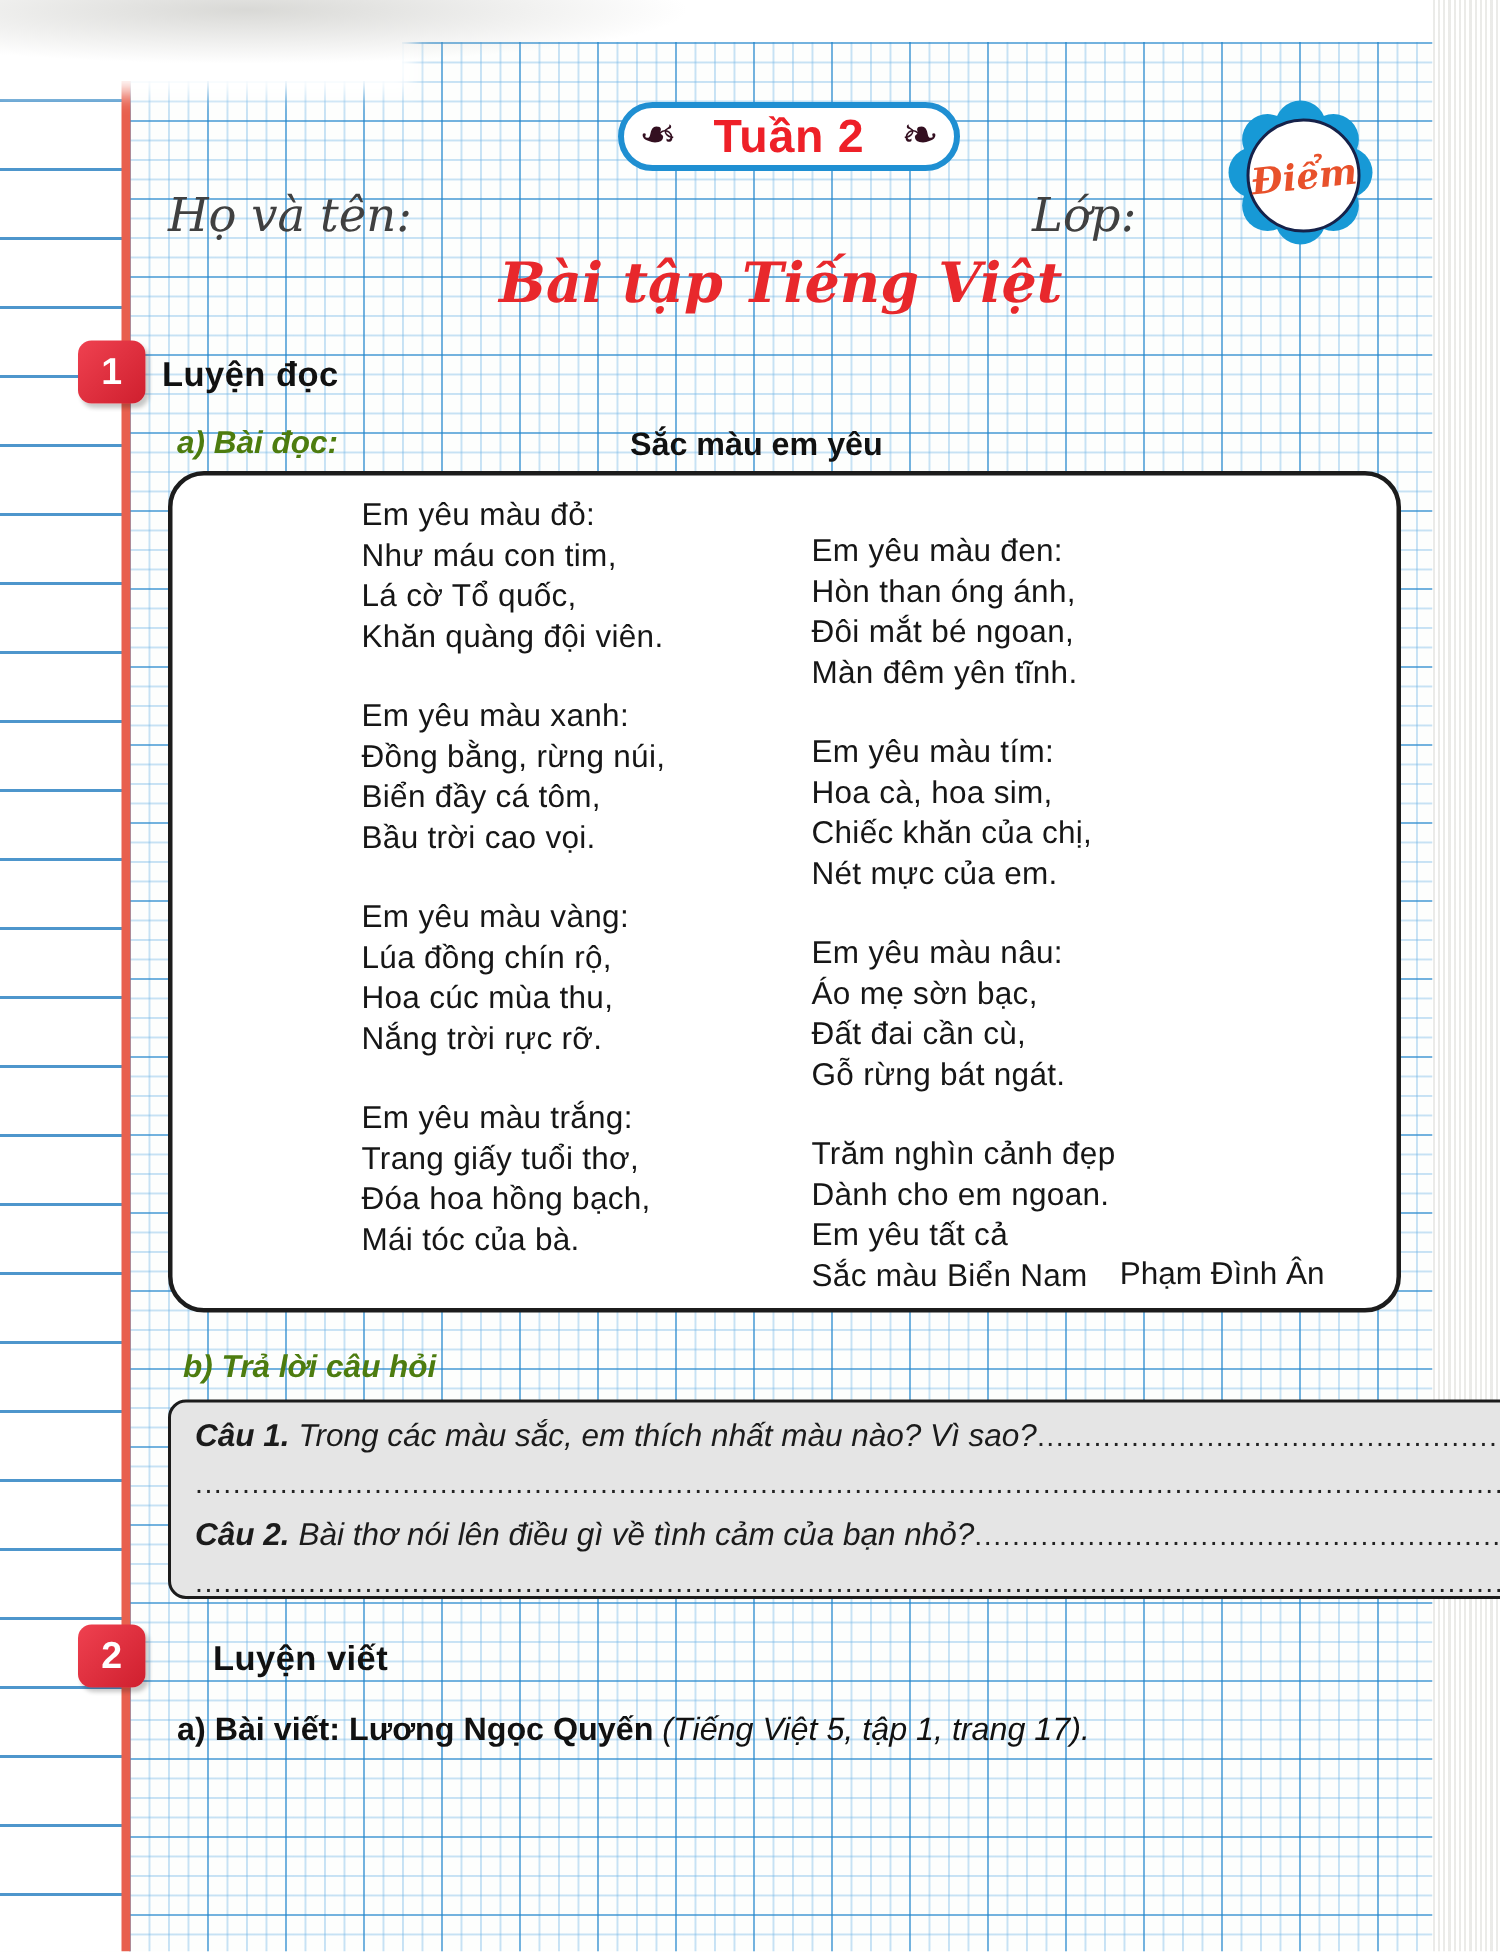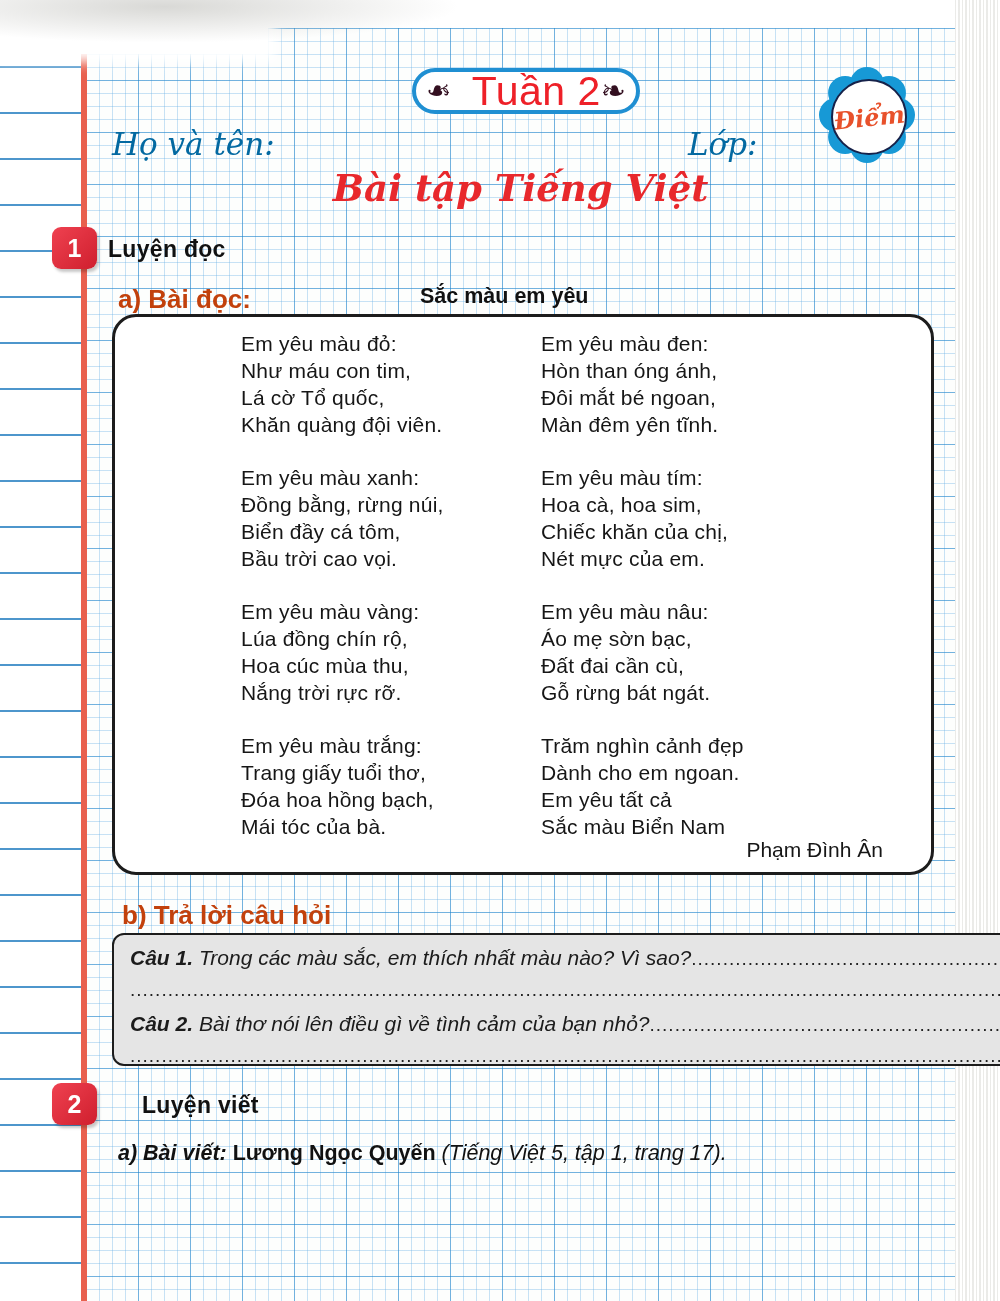--- a/index.html
+++ b/index.html
@@ -37,78 +37,78 @@
     position:absolute;left:0;top:0;width:470px;height:44px;
     background:radial-gradient(ellipse at 35% 15%,rgba(185,185,180,.55),rgba(255,255,255,0) 68%);
   }
   
   .week-badge{
     position:absolute;left:412px;top:68px;width:228px;height:46px;background:#ffffff;
     border:4px solid #1f8fd2;border-radius:28px;display:flex;align-items:center;
     justify-content:space-between;padding:0 10px;box-sizing:border-box;
   }
   .week-badge .label{
-    color:#ee2028;font-weight:normal;font-size:41px;letter-spacing:.5px;flex:1;text-align:right;
+    color:#ee2028;font-weight:bold;font-size:31px;letter-spacing:.5px;flex:1;text-align:center;
   }
   .ornament{color:#330f20;font-size:30px;line-height:1;font-family:"DejaVu Sans",sans-serif;}
   .ornament.left{transform:scaleX(-1);}
   .score-badge{position:absolute;left:820px;top:68px;width:94px;height:94px;}
   .petal{position:absolute;left:30px;top:30px;width:34px;height:34px;border-radius:50%;background:#1799d6;}
   .score-center{
     position:absolute;left:11px;top:11px;width:72px;height:72px;border-radius:50%;background:#ffffff;
     border:2px solid #16224a;display:flex;align-items:center;justify-content:center;
   }
   .score-center .label{
     font-family:"DejaVu Serif",serif;font-style:italic;font-weight:bold;
     color:#e8512b;font-size:24px;transform:rotate(-6deg);
   }
-  .script{font-family:"DejaVu Serif",serif;font-style:italic;color:#0369a1;}
+  .script{font-family:"DejaVu Serif",serif;font-style:italic;color:#404040;}
   .name-label{position:absolute;left:112px;top:126px;font-size:31px;}
   .class-label{position:absolute;left:688px;top:126px;font-size:31px;}
   .page-title{
     position:absolute;left:86px;top:166px;width:869px;text-align:center;
     font-family:"DejaVu Serif",serif;font-style:italic;color:#e8282c;font-size:37px;font-weight:bold;
   }
   
   .num-badge{
     position:absolute;left:52px;width:45px;height:42px;border-radius:9px;
     background:linear-gradient(135deg,#ef4150,#cf1f2e);
     color:#ffffff;font-weight:bold;font-size:25px;display:flex;align-items:center;justify-content:center;
     box-shadow:2px 3px 3px rgba(0,0,0,.22);
   }
   .badge-1{top:227px;} .badge-2{top:1083px;}
   .sec-heading{position:absolute;left:108px;font-weight:bold;font-size:23px;color:#111111;letter-spacing:.3px;}
   .heading-1{top:236px;} .heading-2{top:1092px;margin-left:34px;}
-  .sub-label{position:absolute;font-weight:bold;font-size:26px;color:#c2410c;}
+  .sub-label{position:absolute;font-weight:bold;font-style:italic;font-size:21px;color:#4d7c0f;}
   .reading-label{left:118px;top:284px;}
   .poem-title{position:absolute;left:420px;top:284px;font-weight:bold;font-size:21.5px;color:#111111;}
   .questions-label{left:122px;top:900px;}
   
   .poem-box{
     position:absolute;left:112px;top:314px;width:822px;height:561px;background:#ffffff;
     border:3px solid #1c1c1c;border-radius:24px;box-sizing:border-box;
   }
   .poem-col{position:absolute;top:13px;font-size:21px;line-height:27px;color:#161616;letter-spacing:.2px;}
-  .col-1{left:126px;} .col-2{left:426px;}
+  .col-1{left:126px;} .col-2{left:426px;margin-top:24px;}
   .stanza{margin:0 0 26px 0;}
   .poem-author{position:absolute;right:48px;bottom:10px;font-size:21px;color:#161616;}
   
   .questions-box{
     position:absolute;left:112px;top:933px;width:920px;height:133px;background:#e5e5e5;
     border:2.5px solid #1c1c1c;border-radius:12px;box-sizing:border-box;
     padding:11px 16px 0 16px;
   }
   .q-row{display:flex;align-items:baseline;height:33px;overflow:hidden;white-space:nowrap;}
   .q-num{font-weight:bold;font-style:italic;font-size:21px;margin-right:6px;flex:none;}
   .q-text{font-style:italic;font-size:21px;flex:none;}
   .dots{font-size:19px;letter-spacing:1px;overflow:hidden;flex:1;color:#222222;}
   .dots-row{display:block;height:33px;overflow:hidden;white-space:nowrap;font-size:19px;letter-spacing:1px;color:#222222;}
   
   .writing-line{position:absolute;left:118px;top:1141px;font-size:21.5px;color:#111111;white-space:nowrap;}
-  .writing-line .lbl{font-weight:bold;font-style:italic;}
+  .writing-line .lbl{font-weight:bold;}
   .writing-line .ttl{font-weight:bold;}
   .writing-line .src{font-style:italic;}
 </style>
 </head>
 <body>
 
 <div class="sheet"></div>
 <div class="margin-lines"></div>
 <div class="red-margin"></div>
 <div class="right-strip"></div>

